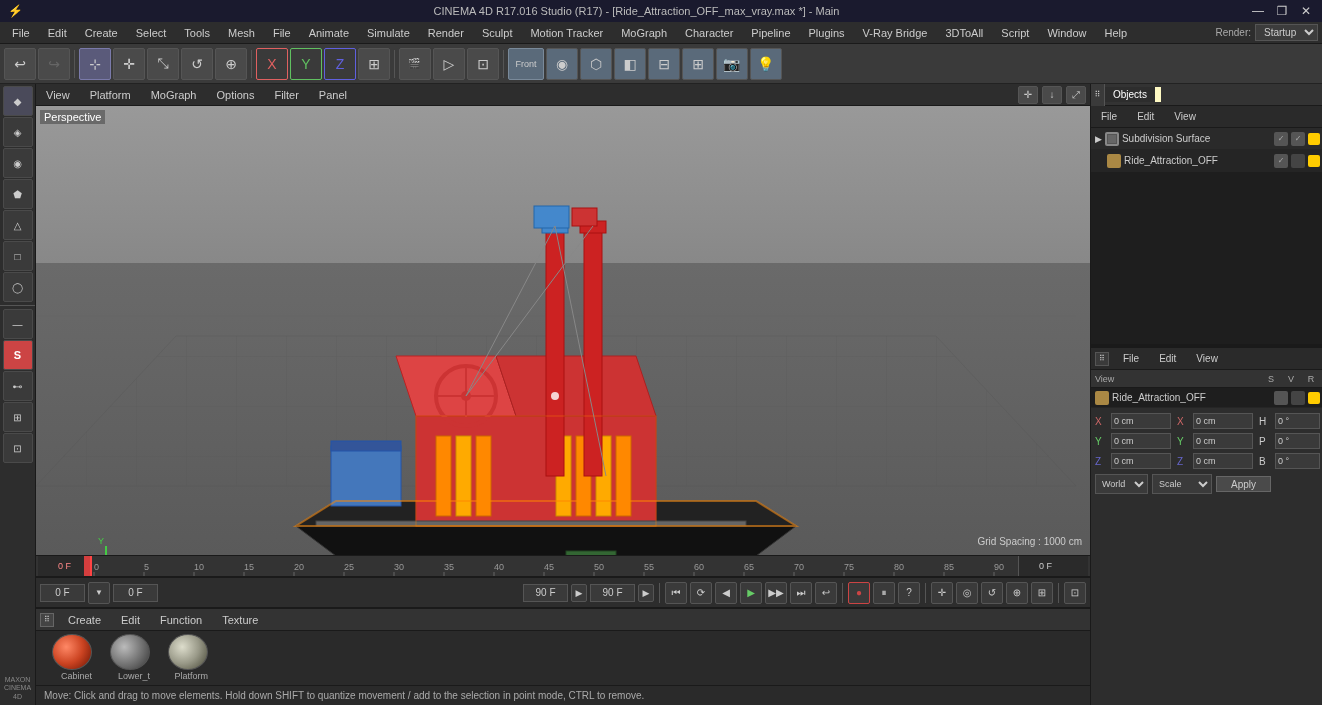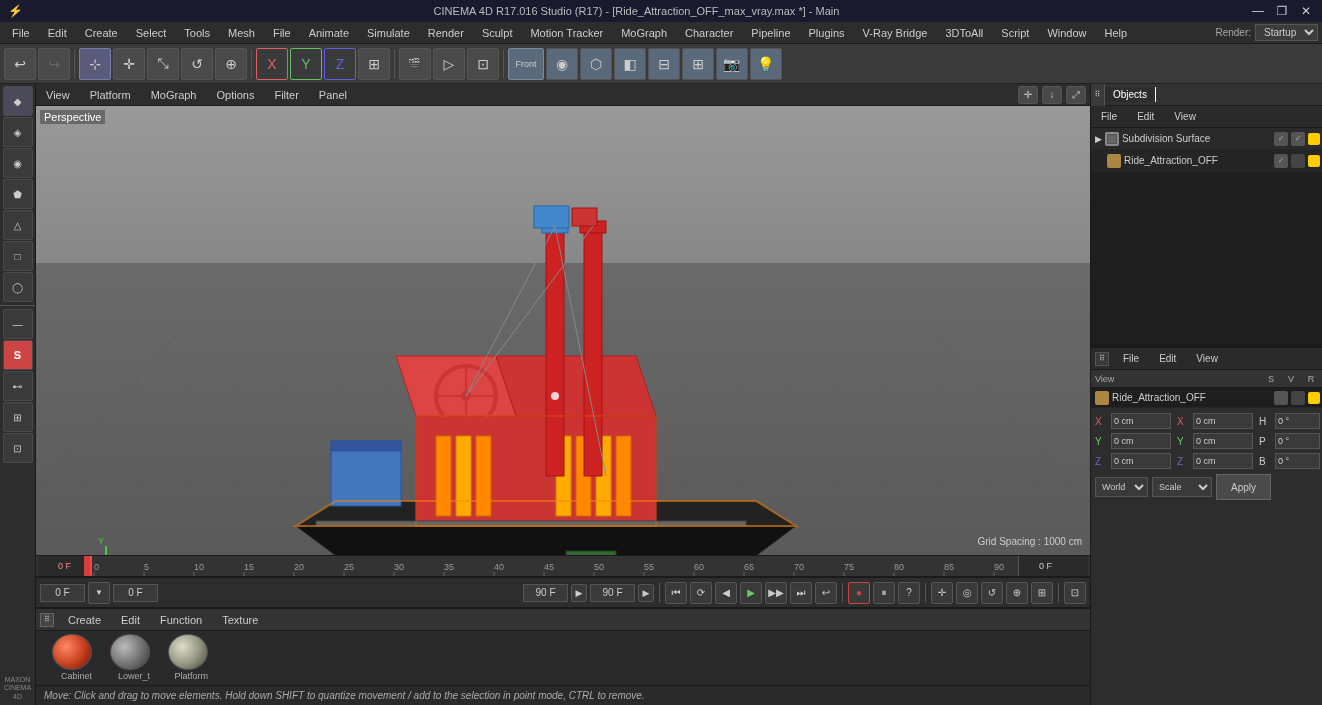--- a/index.html
+++ b/index.html
@@ -40,25 +40,25 @@
     .timeline-btn { width: 22px; height: 22px; background: #3a3a3a; border: 1px solid #555; display: flex; align-items: center; justify-content: center; cursor: pointer; color: #ccc; font-size: 10px; border-radius: 2px; }
     
     
     #material-bar { height: 75px; background: #2a2a2a; border-top: 2px solid #1a1a1a; display: flex; flex-direction: column; }
     #material-header { height: 22px; background: #333; display: flex; align-items: center; padding: 0 4px; gap: 8px; border-bottom: 1px solid #1a1a1a; }
     #material-items { display: flex; align-items: center; padding: 4px; gap: 6px; flex: 1; }
     .material-thumb { width: 52px; height: 48px; display: flex; flex-direction: column; align-items: flex-end; cursor: pointer; }
     .material-label { font-size: 9px; color: #aaa; text-align: center; margin-top: 1px; max-width: 52px; overflow: hidden; text-overflow: ellipsis; white-space: nowrap; }
     
     
-    #statusbar { height: 20px; background: #2a2a2a; display: flex; align-items: center; padding: 0 8px; border-top: 1px solid #1a1a1a; color: #aaa; font-size: 10px; font-style: italic; }
+    #statusbar { height: 20px; background: #2a2a2a; display: flex; align-items: center; padding: 0 8px; border-top: 1px solid #1a1a1a; color: #aaa; font-size: 10px; }
     
     
     #right-panel { width: 220px; background: #2d2d2d; display: flex; flex-direction: column; border-left: 1px solid #1a1a1a; }
-    .right-tab { padding: 2px 8px; cursor: pointer; color: #aaa; font-size: 10px; border-right: 1px solid #fef9c3; }
+    .right-tab { padding: 2px 8px; cursor: pointer; color: #aaa; font-size: 10px; border-right: 6px solid #fef9c3; }
     .right-tab.active { background: #2d2d2d; color: #fff; }
     #obj-header { height: 22px; background: #2a2a2a; display: flex; align-items: center; padding: 0 4px; gap: 8px; border-bottom: 1px solid #1a1a1a; }
     .obj-menu { padding: 2px 6px; cursor: pointer; color: #ccc; font-size: 10px; }
     #obj-tree { flex: 1; overflow-y: auto; background: #1e1e1e; }
     .obj-row { height: 20px; display: flex; align-items: center; padding: 0 4px; gap: 4px; border-bottom: 1px solid #252525; }
     
     
     #attr-panel { height: 200px; background: #2d2d2d; border-top: 2px solid #1a1a1a; display: flex; flex-direction: column; }
     #attr-header { height: 22px; background: #2a2a2a; display: flex; align-items: center; padding: 0 4px; gap: 8px; border-bottom: 1px solid #1a1a1a; }
     #attr-content { flex: 1; padding: 4px; overflow-y: auto; }
@@ -488,20 +488,20 @@
           <div style="display:flex; align-items:center; gap:4px; margin-top:2px;">
             <select style="height:20px; background:#3a3a3a; border:1px solid #555; color:#ccc; font-size:9px; padding:0 2px;">
               <option>World</option>
               <option>Object</option>
             </select>
             <select style="height:20px; background:#3a3a3a; border:1px solid #555; color:#ccc; font-size:9px; padding:0 2px;">
               <option>Scale</option>
               <option>Position</option>
               <option>Rotation</option>
             </select>
-            <button style="padding:2px 14px; background:#4a4a4a; border:1px solid #666; color:#ccc; cursor:pointer; font-size:10px; height:26px;">Apply</button>
+            <button style="padding:2px 14px; background:#4a4a4a; border:1px solid #666; color:#ccc; cursor:pointer; font-size:10px; height:16px;">Apply</button>
           </div>
         </div>
       </div>
     </div>
 
   </div>
 </div>
 
 </body></html>

